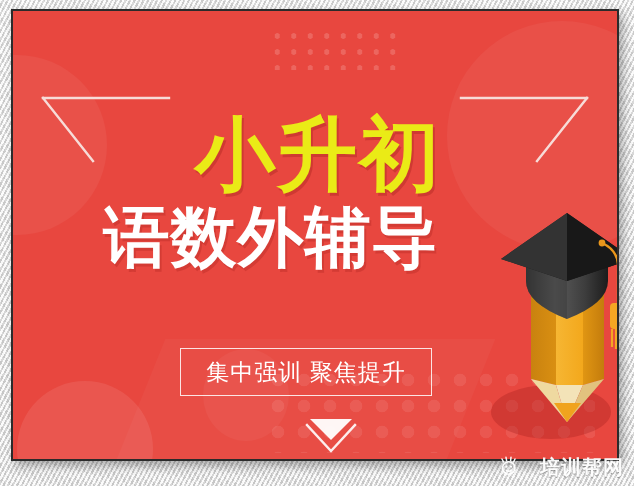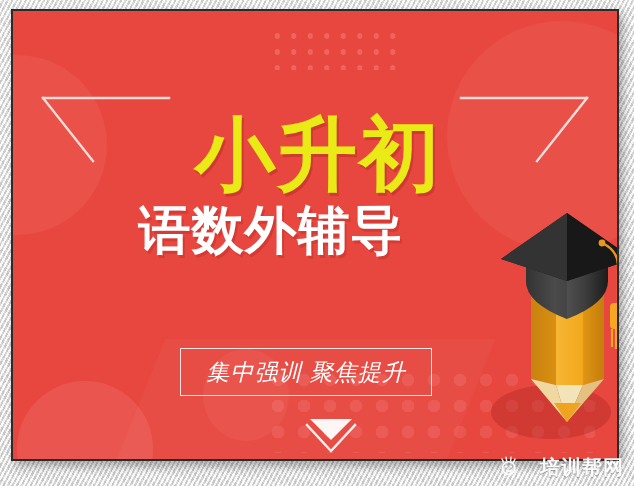--- a/index.html
+++ b/index.html
@@ -120,21 +120,21 @@
     font-size: 80px;
     line-height: 1.0;
     font-weight: bold;
     color: #eaeb16;
     letter-spacing: 2px;
     text-shadow: 2px 3px 0 rgba(150,25,20,.30);
     margin: 0;
     padding-left: 6px;
   }
   .title-sub {
-    font-size: 52px;
+    font-size: 66px;
     line-height: 1.12;
     font-weight: bold;
     color: #ffffff;
     letter-spacing: 1px;
     text-shadow: 2px 3px 0 rgba(150,25,20,.25);
     margin: 6px 16px 0 0;
     padding-left: 4px;
     padding-right: 76px;
   }
 
@@ -143,21 +143,20 @@
     position: absolute;
     left: 167px;
     top: 337px;
     width: 252px;
     height: 48px;
     border: 1.6px solid rgba(255,255,255,.85);
     box-sizing: border-box;
     display: flex;
     align-items: center;
     justify-content: center;
-    font-style: italic;
   }
   .tagline-text {
     color: #ffffff;
     font-size: 23px;
     font-weight: normal;
     letter-spacing: 1px;
     white-space: nowrap;
   }
 
   

